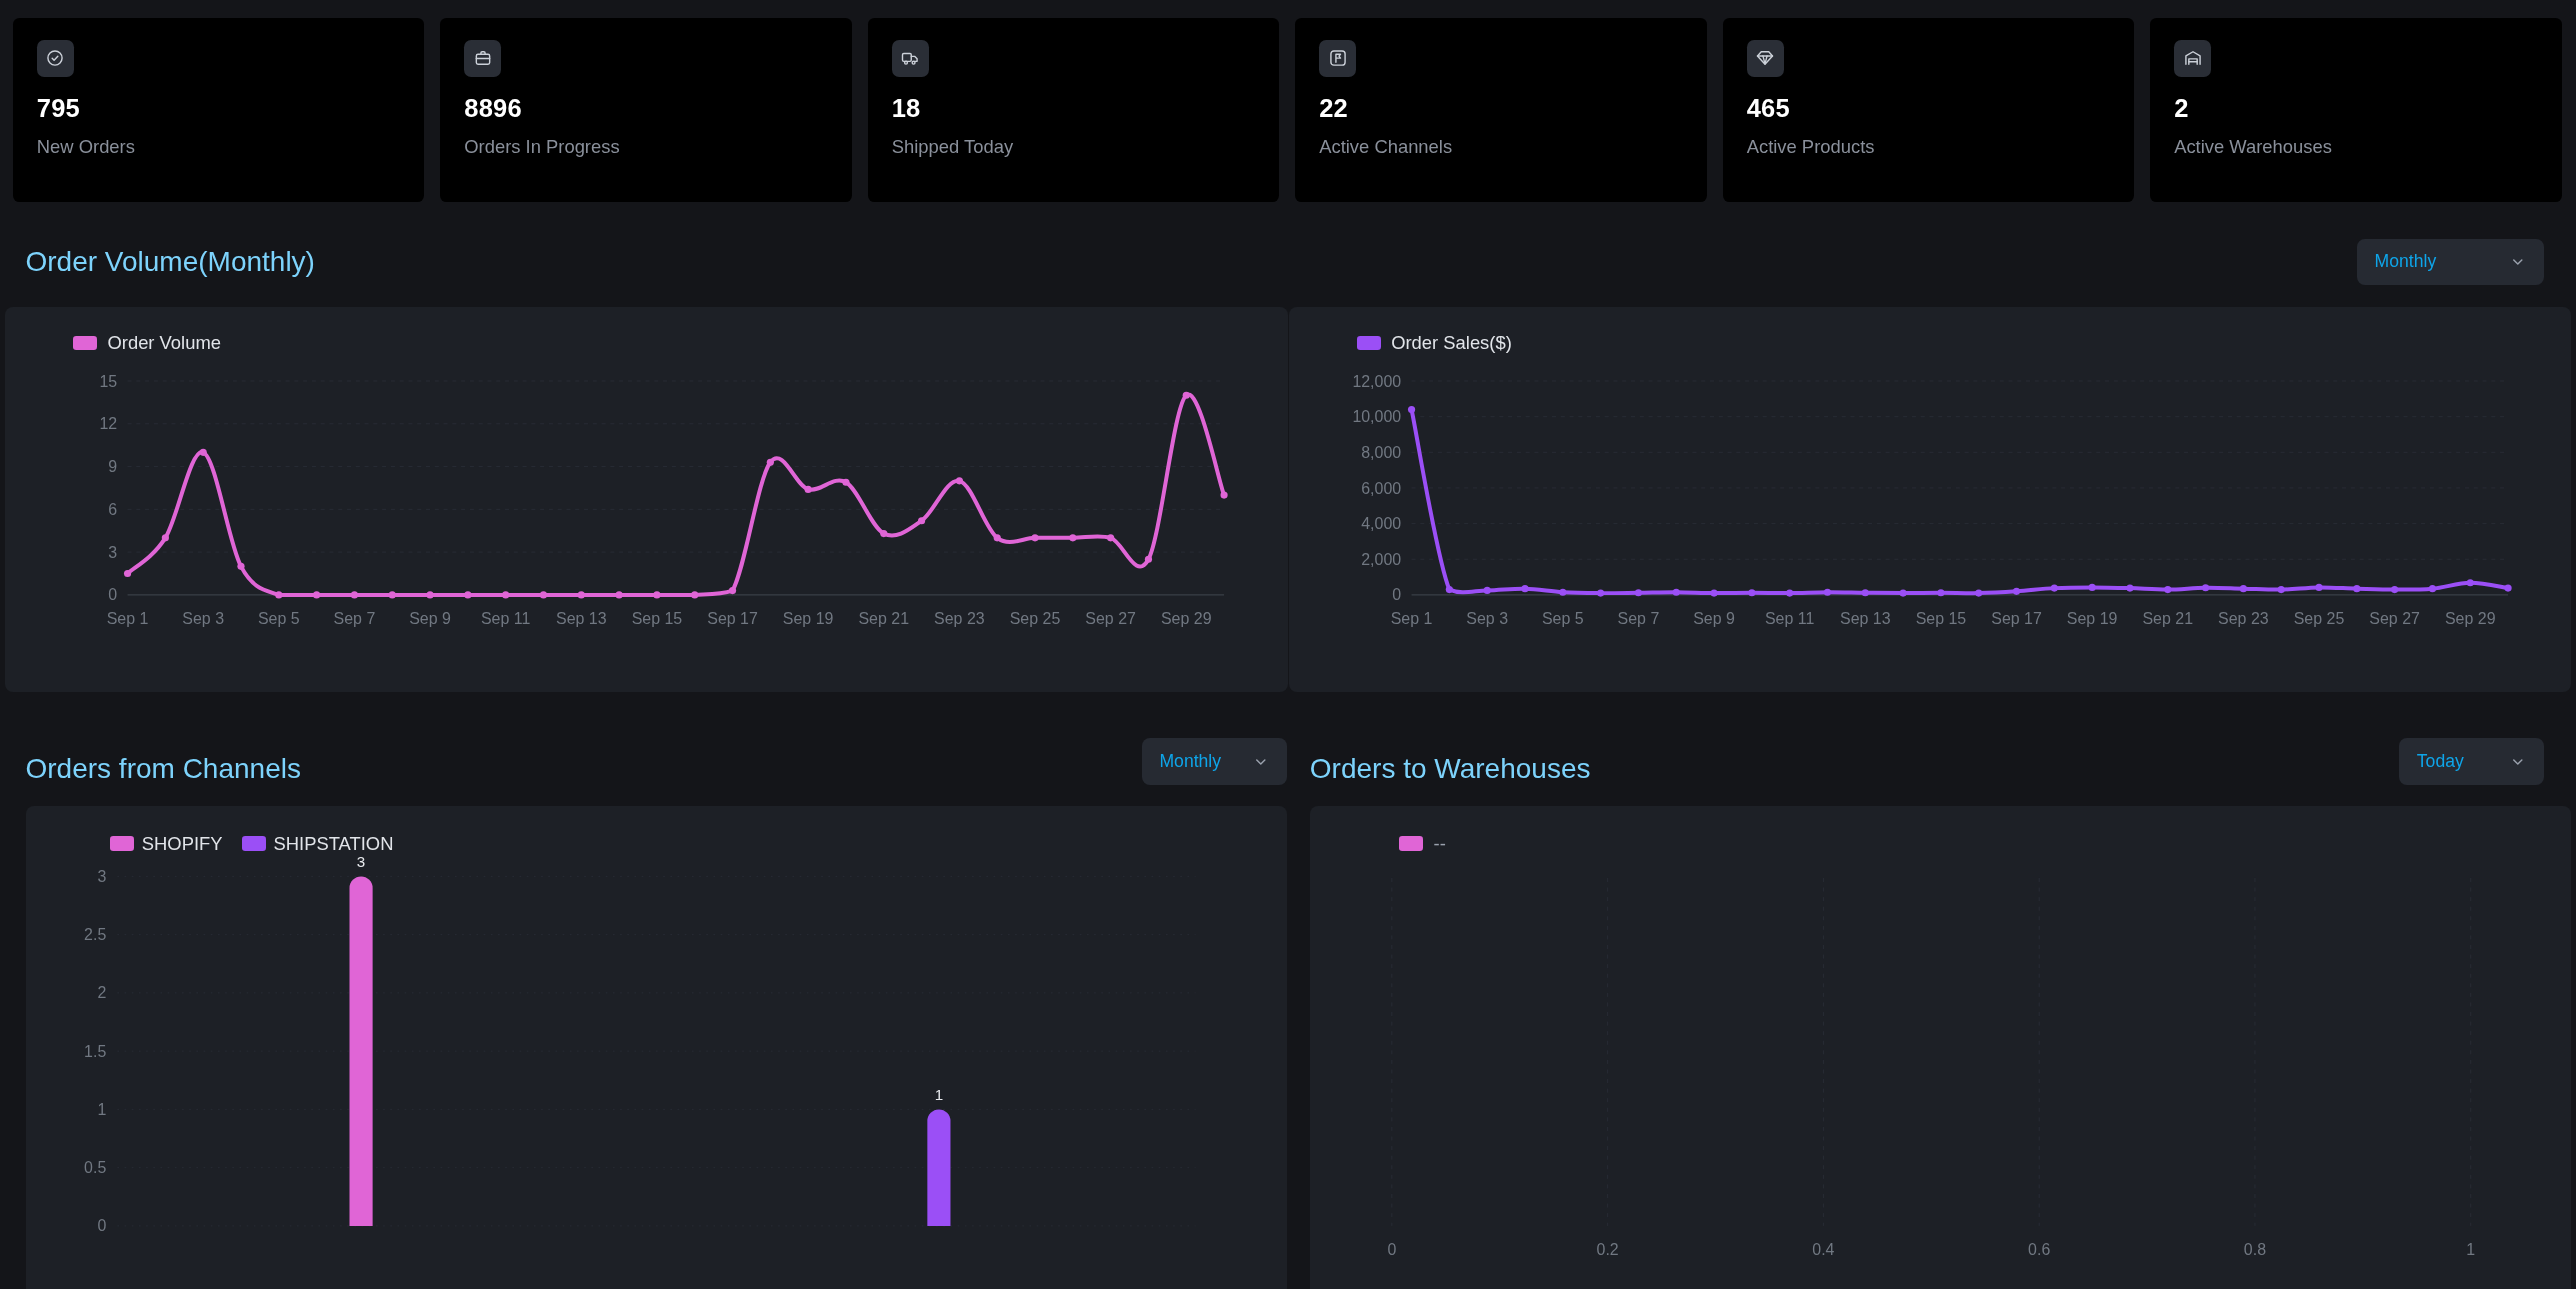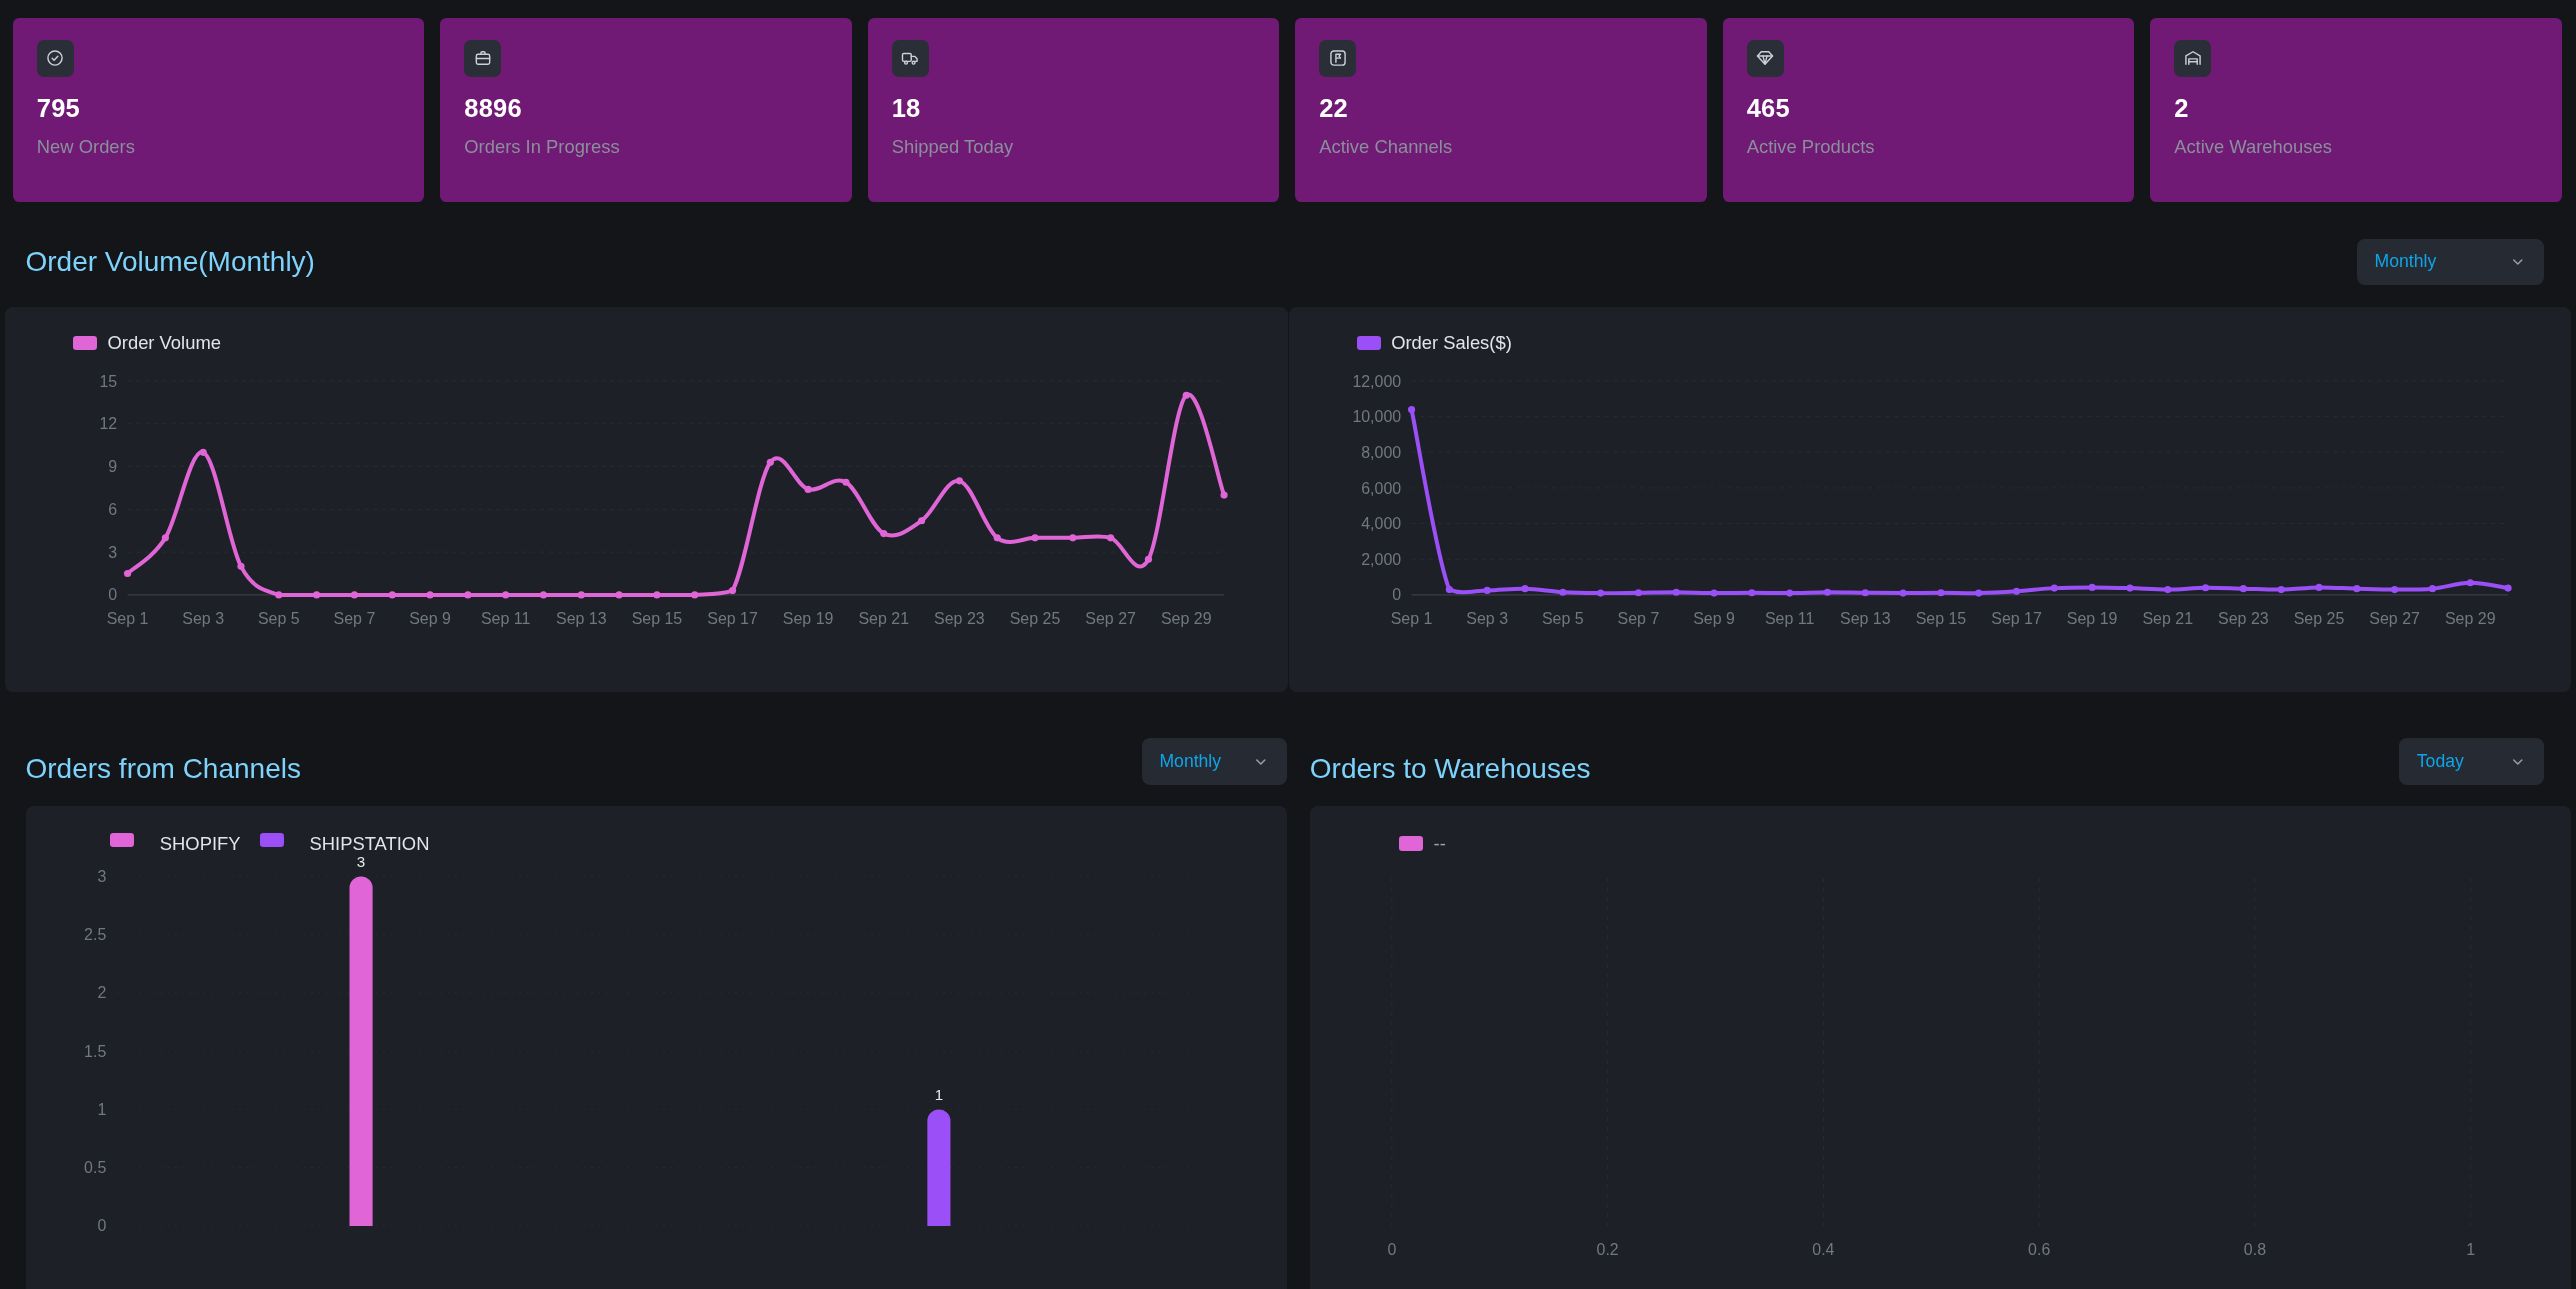--- a/index.html
+++ b/index.html
@@ -6,21 +6,21 @@
   html,body { width:2576px; height:1290px; overflow:hidden; }
   body {
     background:#141519;
     color:#ffffff;
     font-family:"Liberation Sans", sans-serif;
   }
   svg text { font-family:"Liberation Sans", sans-serif; }
 
   
   .stats-row { display:flex; gap:16px; padding:17.6px 14.4px 0 12.8px; }
-  .stat-card { flex:1; background:#701a75; border-radius:6.4px; height:184px; padding:22.3px 24px; }
+  .stat-card { flex:1; background:#000000; border-radius:6.4px; height:184px; padding:22.3px 24px; }
   .stat-icon { width:37px; height:37px; border-radius:7.2px; background:#2a2e36;
                display:flex; align-items:center; justify-content:center; }
   .stat-icon svg { width:20px; height:20px; }
   .stat-value { margin-top:17.6px; font-size:25.5px; font-weight:700; letter-spacing:0.2px; color:#fff; }
   .stat-label { margin-top:12.8px; font-size:18.4px; color:#8a909b; }
 
   
   .section-header { display:flex; align-items:center; justify-content:space-between;
                     padding:37px 32px 22.3px 25.5px; }
   .section-title { font-size:28px; font-weight:500; color:#7dd3fc; }
@@ -32,21 +32,21 @@
   .select .chev { display:flex; }
   .select .chev svg { width:17.6px; height:17.6px; color:#9aa1ad; }
 
   
   .charts-row { display:flex; gap:1px; padding:0 4.8px; }
   .chart-card { flex:1; background:#1d2026; border-radius:8px; height:385px; padding:22.3px 0 0 22.3px; }
 
   .legend { display:flex; align-items:center; gap:10.4px; font-size:18.4px; color:#e2e5ea; height:27px; }
   .legend-line { margin-left:46px; }
   .swatch { width:24px; height:14.4px; border-radius:3.2px; display:inline-block; }
-  .legend-item { display:flex; gap:26px; }
+  .legend-item { display:flex; align-items:center; gap:8px; }
   .legend-group { display:flex; align-items:center; gap:19px; height:27px; font-size:18.4px; color:#e2e5ea; }
 
   
   .bottom-grid { display:grid; grid-template-columns:1fr 1fr; column-gap:23px; padding:0 4.8px 0 25.5px; }
   .sub-header { display:flex; align-items:flex-end; justify-content:space-between; padding:46px 0 21px 0; }
   .sub-header.pad-r { padding-right:27px;gap:13px; }
   .bottom-card { background:#1d2026; border-radius:8px; height:559px; padding:24px 0 0 22.3px; }
   .legend-bar { margin-left:62px; }
   .legend-wh { margin-left:67px; }
 </style>

